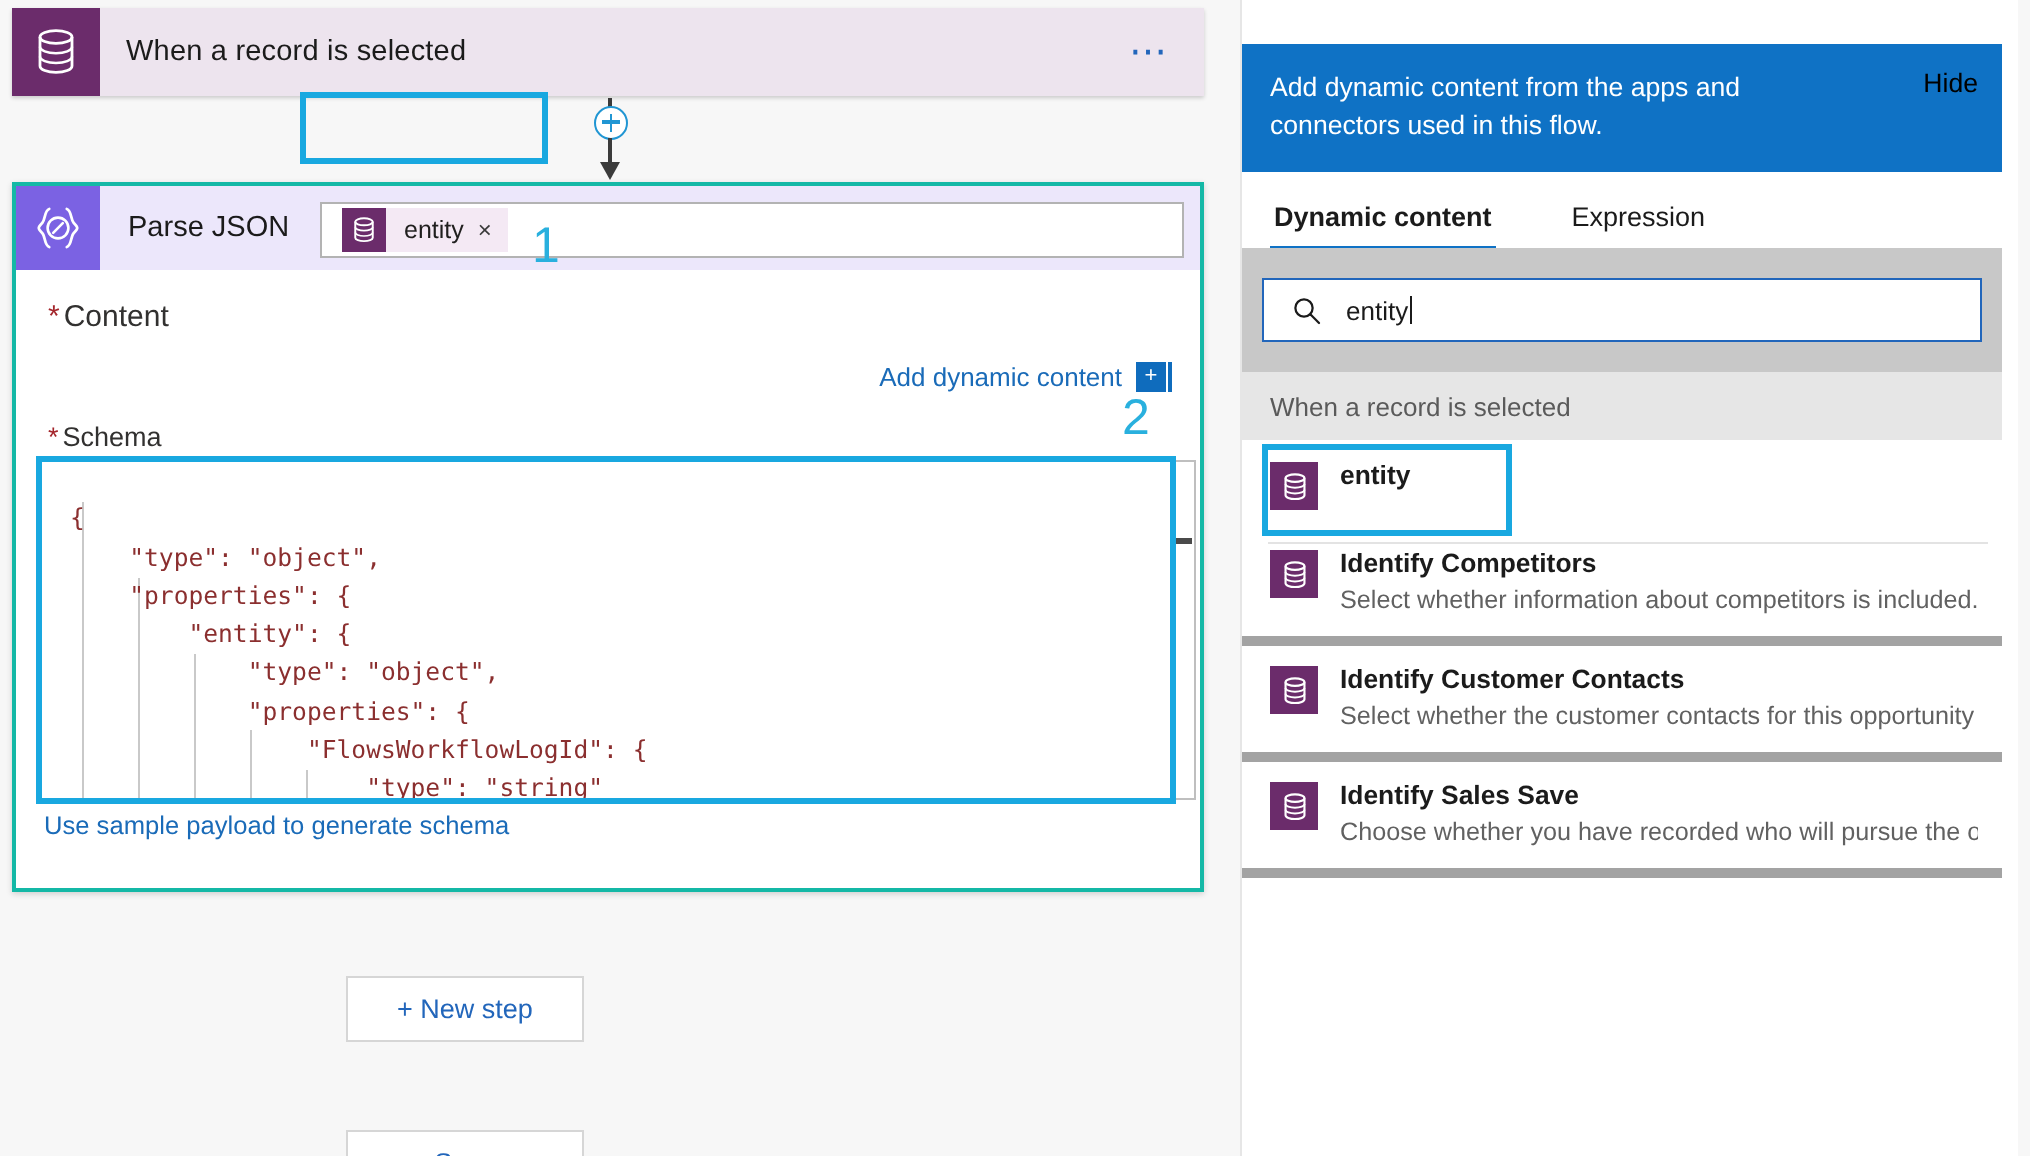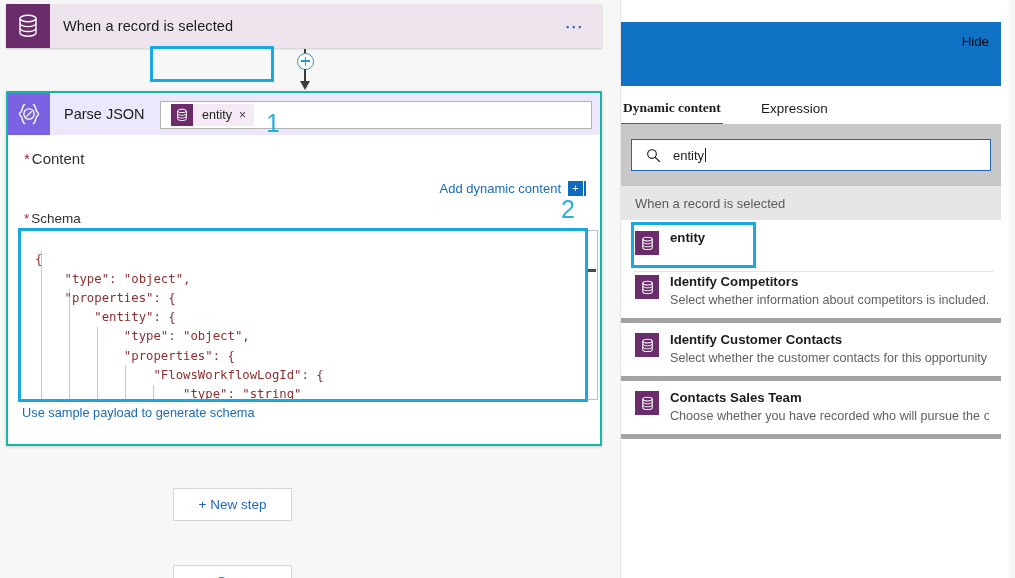--- a/index.html
+++ b/index.html
@@ -175,21 +175,21 @@
   #dyn-hide{
     margin-left:auto;margin-right:12px;color:#000000;font-size:13.3px;cursor:pointer;
   }
   #dyn-tabs{
     position:absolute;left:0;top:86px;width:380px;height:38px;
     border-bottom:1px solid #e3e3e3;display:flex;align-items:flex-end;
   }
   .dyn-tab{
     font-size:13.5px;color:#1b1b1b;padding:0 2px 8px 2px;cursor:pointer;position:relative;
   }
-  #tab-dynamic{font-weight:bold;font-family:Liberation Serif, serif;}
+  #tab-dynamic{margin-left:14px;font-weight:bold;}
   #tab-dynamic::after{
     content:"";position:absolute;left:0;right:0;bottom:-1px;height:2.5px;background:#0f72c5;
   }
   #tab-expression{margin-left:36px;}
   #dyn-search-area{
     position:absolute;left:0;top:124px;width:380px;height:62px;
     background:#c8c8c8;display:flex;align-items:center;justify-content:center;
   }
   #dyn-search-box{
     width:360px;height:32px;background:#fff;border:1.4px solid #2266bb;
@@ -338,20 +338,21 @@
   </div>
 </div>
 
 <div class="anno" id="anno-1">1</div>
 <div class="anno" id="anno-2">2</div>
 <div class="anno" id="anno-3">1</div>
 
 <div id="dyn-panel">
 
   <div id="dyn-banner">
+    <div id="dyn-banner-text">Add dynamic content from the apps and connectors used in this flow.</div>
     <div id="dyn-hide">Hide</div>
   </div>
 
   <div id="dyn-tabs">
     <div class="dyn-tab" id="tab-dynamic">Dynamic content</div>
     <div class="dyn-tab" id="tab-expression">Expression</div>
   </div>
 
   <div id="dyn-search-area">
     <div id="dyn-search-box" title="Search dynamic content">
@@ -416,21 +417,21 @@
     <div class="dyn-item">
       <div class="dyn-item-icon">
         <svg width="13" height="15" viewBox="0 0 22 24">
           <ellipse cx="11" cy="4.5" rx="8" ry="3.2" fill="none" stroke="#ffffff" stroke-width="1.8"></ellipse>
           <path d="M3 4.5 V19 c0,1.8 3.6,3.2 8,3.2 s8,-1.4 8,-3.2 V4.5" fill="none" stroke="#ffffff" stroke-width="1.8"></path>
           <path d="M3 9.4 c0,1.8 3.6,3.2 8,3.2 s8,-1.4 8,-3.2" fill="none" stroke="#ffffff" stroke-width="1.6"></path>
           <path d="M3 14.3 c0,1.8 3.6,3.2 8,3.2 s8,-1.4 8,-3.2" fill="none" stroke="#ffffff" stroke-width="1.6"></path>
         </svg>
       </div>
       <div class="dyn-item-text">
-        <div class="dyn-item-title">Contacts Sales Team</div>
+        <div class="dyn-item-title">Identify Sales Save</div>
         <div class="dyn-item-desc">Choose whether you have recorded who will pursue the opp...</div>
       </div>
     </div>
   </div>
 </div>
 
 <div id="entity-sep"></div>
 <div id="hl-entity"></div>
 
 </body></html>

